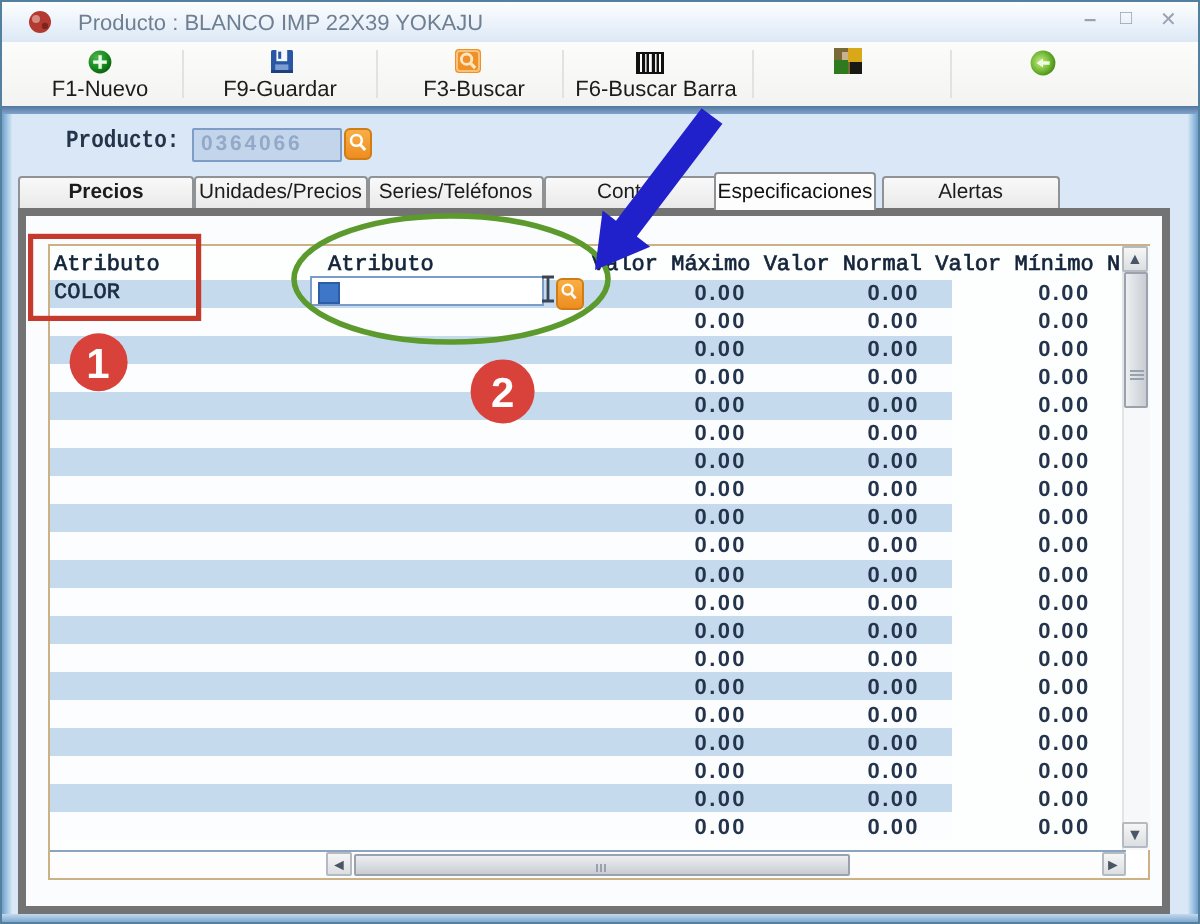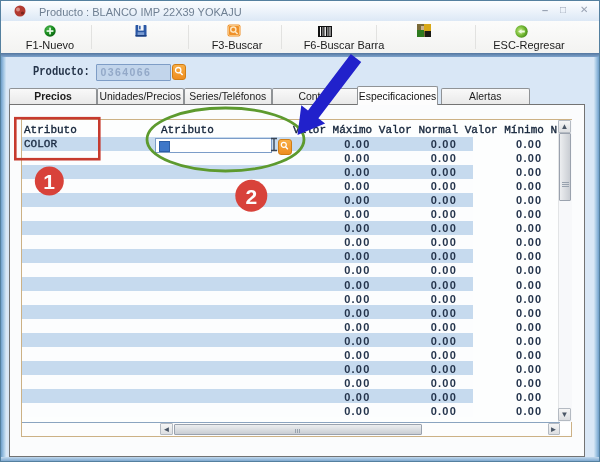--- a/index.html
+++ b/index.html
@@ -21,21 +21,21 @@
 
 #bluestrip{position:absolute;left:1px;right:1px;top:53px;height:3.5px;background:linear-gradient(#53769f,#7fa3cc);background:linear-gradient(#53769f,#7ea3cc)}
 
 #plabel{position:absolute;left:33px;top:64px;font-family:"Liberation Mono",monospace;font-size:10.5px;font-weight:bold;color:#253449;transform:scale(1,1.18);transform-origin:top left}
 #pinput{position:absolute;left:95.5px;top:63.5px;width:69px;height:14px;background:#c2d5eb;border:1.5px solid #7e9dc6;border-radius:1px;font-family:"Liberation Sans",sans-serif;font-size:10.5px;font-weight:bold;color:#93a9c8;padding:1.5px 0 0 4px;letter-spacing:1.4px}
 .obtn{position:absolute;background:linear-gradient(#f9ae45,#ee8d20);border:1px solid #d07d15;border-radius:3px}
 
 .tab{position:absolute;top:88px;height:14.5px;background:linear-gradient(#f9f9f9,#e7e7e7);border:1px solid #909396;border-bottom:none;border-radius:2px 2px 0 0;font-size:10.4px;color:#1c1c1c;text-align:center;padding-top:2px;box-sizing:content-box}
 #tabsel{position:absolute;left:357px;top:86px;width:81px;height:18.5px;background:#fdfdfd;border:1px solid #909396;border-bottom:none;border-radius:2px 2px 0 0;font-size:10.4px;color:#111;text-align:center;padding-top:3.5px;z-index:3;box-sizing:border-box}
 
-#panel{position:absolute;left:8.5px;top:103.5px;width:576.5px;height:353px;background:#fbfcfd;border:1px solid #737373;box-sizing:border-box;z-index:2}
+#panel{position:absolute;left:8.5px;top:103.5px;width:576.5px;height:353px;background:#fbfcfd;border:4px solid #737373;box-sizing:border-box;z-index:2}
 
 #grid{position:absolute;left:11px;top:14px;width:551px;height:318px;border:1px solid #ccb185;background:#fdfefe;box-sizing:border-box}
 .mh{position:absolute;top:4px;font-family:"Liberation Mono",monospace;font-size:11px;font-weight:normal;color:#14243a;white-space:pre;-webkit-text-stroke:0.35px #14243a}
 .row{position:absolute;left:0;width:451px;height:14.05px}
 .mc{position:absolute;top:1px;font-family:"Liberation Mono",monospace;font-size:11px;font-weight:normal;color:#1c2c44;-webkit-text-stroke:0.35px #1c2c44}
 .mv{position:absolute;top:1.5px;width:60px;text-align:right;font-family:"Liberation Sans",sans-serif;font-size:11px;font-weight:bold;color:#24344c;letter-spacing:1.2px}
 
 .sbbox{position:absolute;background:linear-gradient(#f6f6f6,#dcdee1);border:1px solid #b4bac2;border-radius:1px;box-sizing:border-box;text-align:center}
 .arr{font-size:8px;color:#4a5666;line-height:11px}
 #vtrack{position:absolute;left:536.5px;top:0px;width:13px;height:302px;background:#f7f8fa;border-left:1px solid #e2e4e6}
@@ -111,23 +111,23 @@
         <radialGradient id="g2" cx="0.4" cy="0.45" r="0.75">
           <stop offset="0" stop-color="#c8ec86"></stop>
           <stop offset="0.55" stop-color="#6cb32e"></stop>
           <stop offset="1" stop-color="#2e6d0c"></stop>
         </radialGradient>
       </defs>
       <circle cx="6.5" cy="6.5" r="6.2" fill="url(#g2)"></circle>
       <path d="M3.2 6.5 L6.5 4.2 L6.5 5.6 L9.8 5.6 L9.8 7.4 L6.5 7.4 L6.5 8.8 Z" fill="#edfbe0"></path>
     </svg>
  <div class="tlabel" style="left:-6px">F1-Nuevo</div>
+ <div class="tlabel" style="left:84px">F9-Guardar</div>
  <div class="tlabel" style="left:181px">F3-Buscar</div>
- <div class="tlabel" style="left:288px">F6-Buscar Barra</div>
- <div class="tlabel" style="left:473px">ESC-Regresar</div>
+ <div class="tlabel" style="left:272px">F6-Buscar Barra</div>
 </div>
 <div id="bluestrip"></div>
 <div id="plabel">Producto:</div>
 <div id="pinput">0364066</div>
 <div class="obtn" style="left:171.5px;top:64px;width:12.5px;height:14px">
  <svg width="12" height="13" viewBox="0 0 12 13">
       <circle cx="5.2" cy="5.2" r="2.7" fill="none" stroke="#fff" stroke-width="1.3"></circle>
       <line x1="7.2" y1="7.4" x2="9.6" y2="10" stroke="#fff" stroke-width="1.5"></line>
     </svg>
 </div>

